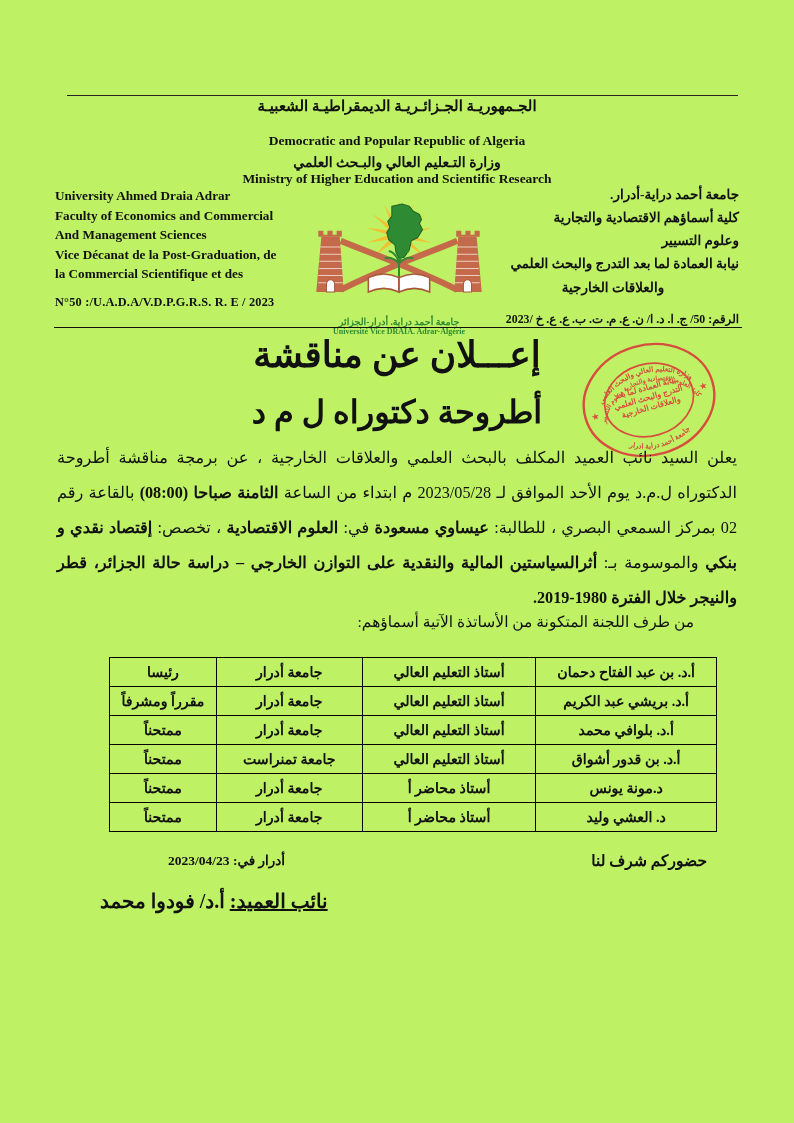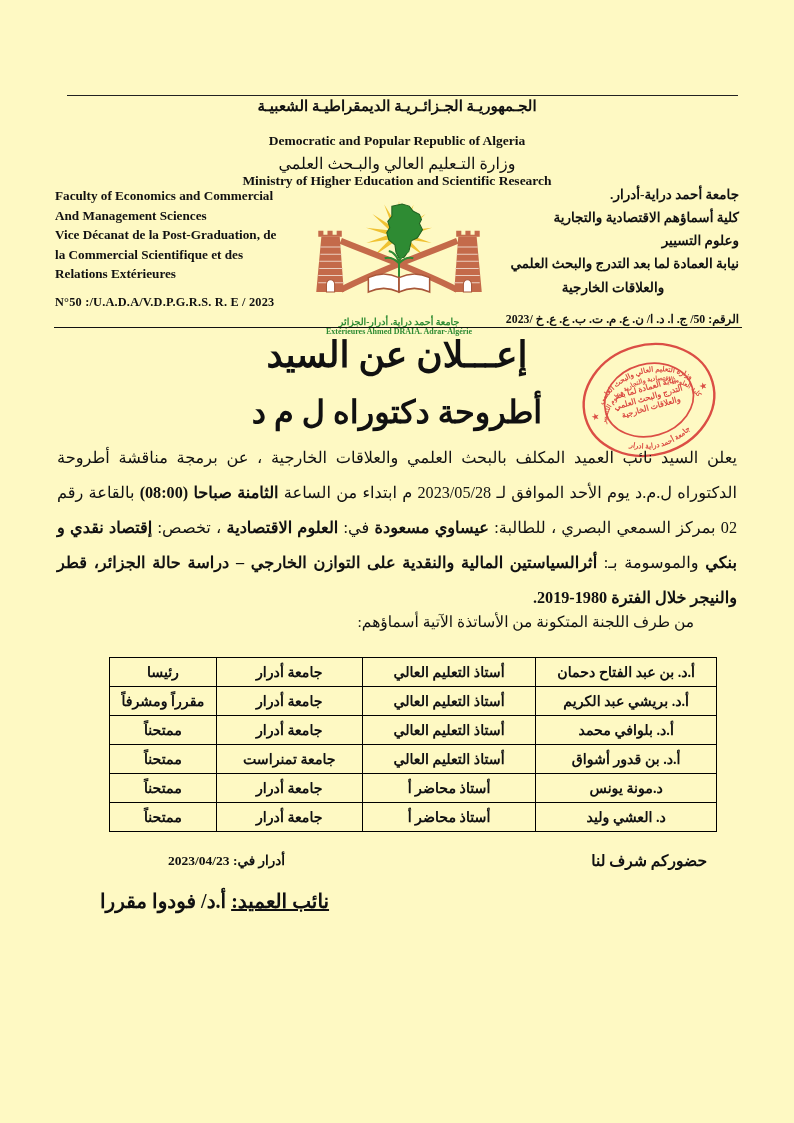--- a/index.html
+++ b/index.html
@@ -1,32 +1,32 @@
 <!DOCTYPE html>
 <html lang="ar"><head>
 <meta charset="utf-8">
 <style>
   * { margin:0; padding:0; box-sizing:border-box; }
   html,body { background:#888; }
   .page {
     position:relative;
     width:794px; height:1123px;
     margin:0 auto;
-    background:#fef9c3;
+    background:#bef264;
     font-family:"Liberation Serif","DejaVu Serif",serif;
     color:#111;
     overflow:hidden;
   }
   .top-rule { position:absolute; top:95px; left:67px; right:56px; border-top:1.4px solid #222; }
   .mid-rule { position:absolute; top:327px; left:54px; right:52px; border-top:1.7px solid #111; }
 
   .header-center { position:absolute; top:97px; left:0; right:0; text-align:center; }
   .republic-ar { font-size:15px; font-weight:bold; direction:rtl; }
   .republic-en { font-size:13.5px; font-weight:bold; margin-top:18px; }
-  .ministry-ar { font-size:16px; font-weight:normal; direction:rtl; margin-top:5px; }
+  .ministry-ar { font-size:14px; font-weight:bold; direction:rtl; margin-top:5px; }
   .ministry-en { font-size:13.5px; font-weight:bold; }
 
   .left-block { position:absolute; top:186px; left:55px; width:262px; font-weight:bold; font-size:13.2px; line-height:19.5px; }
   .left-block .ref { margin-top:9px; font-size:12.3px; letter-spacing:.2px; }
 
   .right-block { position:absolute; top:183px; right:55px; width:252px; direction:rtl; text-align:right;
                  font-weight:bold; font-size:13.5px; line-height:23px; }
   .right-block .r-line-5 { text-align:center; line-height:26px; }
   .right-block .ref { margin-top:7px; font-size:11.8px; }
 
@@ -70,25 +70,25 @@
   <div class="top-rule"></div>
 
   <div class="header-center">
     <div class="republic-ar">الجـمهوريـة الجـزائـريـة الديمقراطيـة الشعبيـة</div>
     <div class="republic-en">Democratic and Popular Republic of Algeria</div>
     <div class="ministry-ar">وزارة التـعليم العالي والبـحث العلمي</div>
     <div class="ministry-en">Ministry of Higher Education and Scientific Research</div>
   </div>
 
   <div class="left-block">
+    <div>University Ahmed Draia Adrar</div>
     <div>Faculty of Economics and Commercial</div>
     <div>And  Management Sciences</div>
     <div>Vice Décanat de la Post-Graduation, de</div>
     <div>la Commercial Scientifique et des</div>
-    <div>Relations Extérieures</div>
     <div class="ref">N°50 :/U.A.D.A/V.D.P.G.R.S. R. E / 2023</div>
   </div>
 
   <div class="logo-wrap">
     <svg width="174" height="94" viewBox="0 0 170 92">
 
       <g transform="translate(85,34)" fill="#f0c232">
         <g id="ray">
             <path d="M-2.4,-9 L0,-33 L2.4,-9 Z"></path>
           </g>
@@ -133,36 +133,36 @@
         <path d="M85,60 q4,-9 10,-10"></path>
       </g>
 
       <g stroke="#a85638" stroke-width="1.5">
         <path d="M55,76 Q70,69 85,76 L85,90 Q70,83 55,90 z" fill="#fff"></path>
         <path d="M115,76 Q100,69 85,76 L85,90 Q100,83 115,90 z" fill="#fff"></path>
         <path d="M85,76 V90" stroke-width="1"></path>
       </g>
     </svg>
     <div class="logo-ar">جامعة أحمد دراية. أدرار-الجزائر</div>
-    <div class="logo-fr">Extérieures Ahmed DRAIA. Adrar-Algérie</div>
+    <div class="logo-fr">Université Vice DRAIA. Adrar-Algérie</div>
   </div>
 
   <div class="right-block">
     <div>جامعة أحمد دراية-أدرار.</div>
     <div>كلية أسماؤهم الاقتصادية والتجارية</div>
     <div>وعلوم التسيير</div>
     <div>نيابة العمادة لما بعد التدرج والبحث العلمي</div>
     <div class="r-line-5">والعلاقات الخارجية</div>
     <div class="ref">الرقم: 50/ ج. ا. د. ا/ ن. ع. م. ت. ب. ع. ع. خ /2023</div>
   </div>
 
   <div class="mid-rule"></div>
 
   <div class="title-block">
-    <div class="title-1">إعـــلان عن السيد</div>
+    <div class="title-1">إعـــلان عن مناقشة</div>
     <div class="title-2">أطروحة دكتوراه ل م د</div>
   </div>
 
   <svg class="stamp" viewBox="-77 -64 154 128">
     <g transform="rotate(-16)" fill="none" stroke="#d9423c">
       <ellipse cx="0" cy="0" rx="66" ry="55" stroke-width="2.4"></ellipse>
       <ellipse cx="0" cy="0" rx="45" ry="36" stroke-width="1.7"></ellipse>
       <defs>
         <path id="arcTop" d="M -57,12 A 58,48 0 0 1 57,12"></path>
         <path id="arcTop2" d="M -49,14 A 50,40 0 0 1 49,14"></path>
@@ -225,16 +225,16 @@
       </tr>
     </tbody>
   </table>
 
   <div class="footer-row">
     <div class="presence">حضوركم شرف لنا</div>
     <div class="place-date">أدرار في: 2023/04/23</div>
   </div>
 
   <div class="signature">
-    <span class="sig-title">نائب العميد:</span><span>  أ.د/ فودوا مقررا</span>
+    <span class="sig-title">نائب العميد:</span><span>  أ.د/ فودوا محمد</span>
   </div>
 
 </div>
 
 </body></html>

